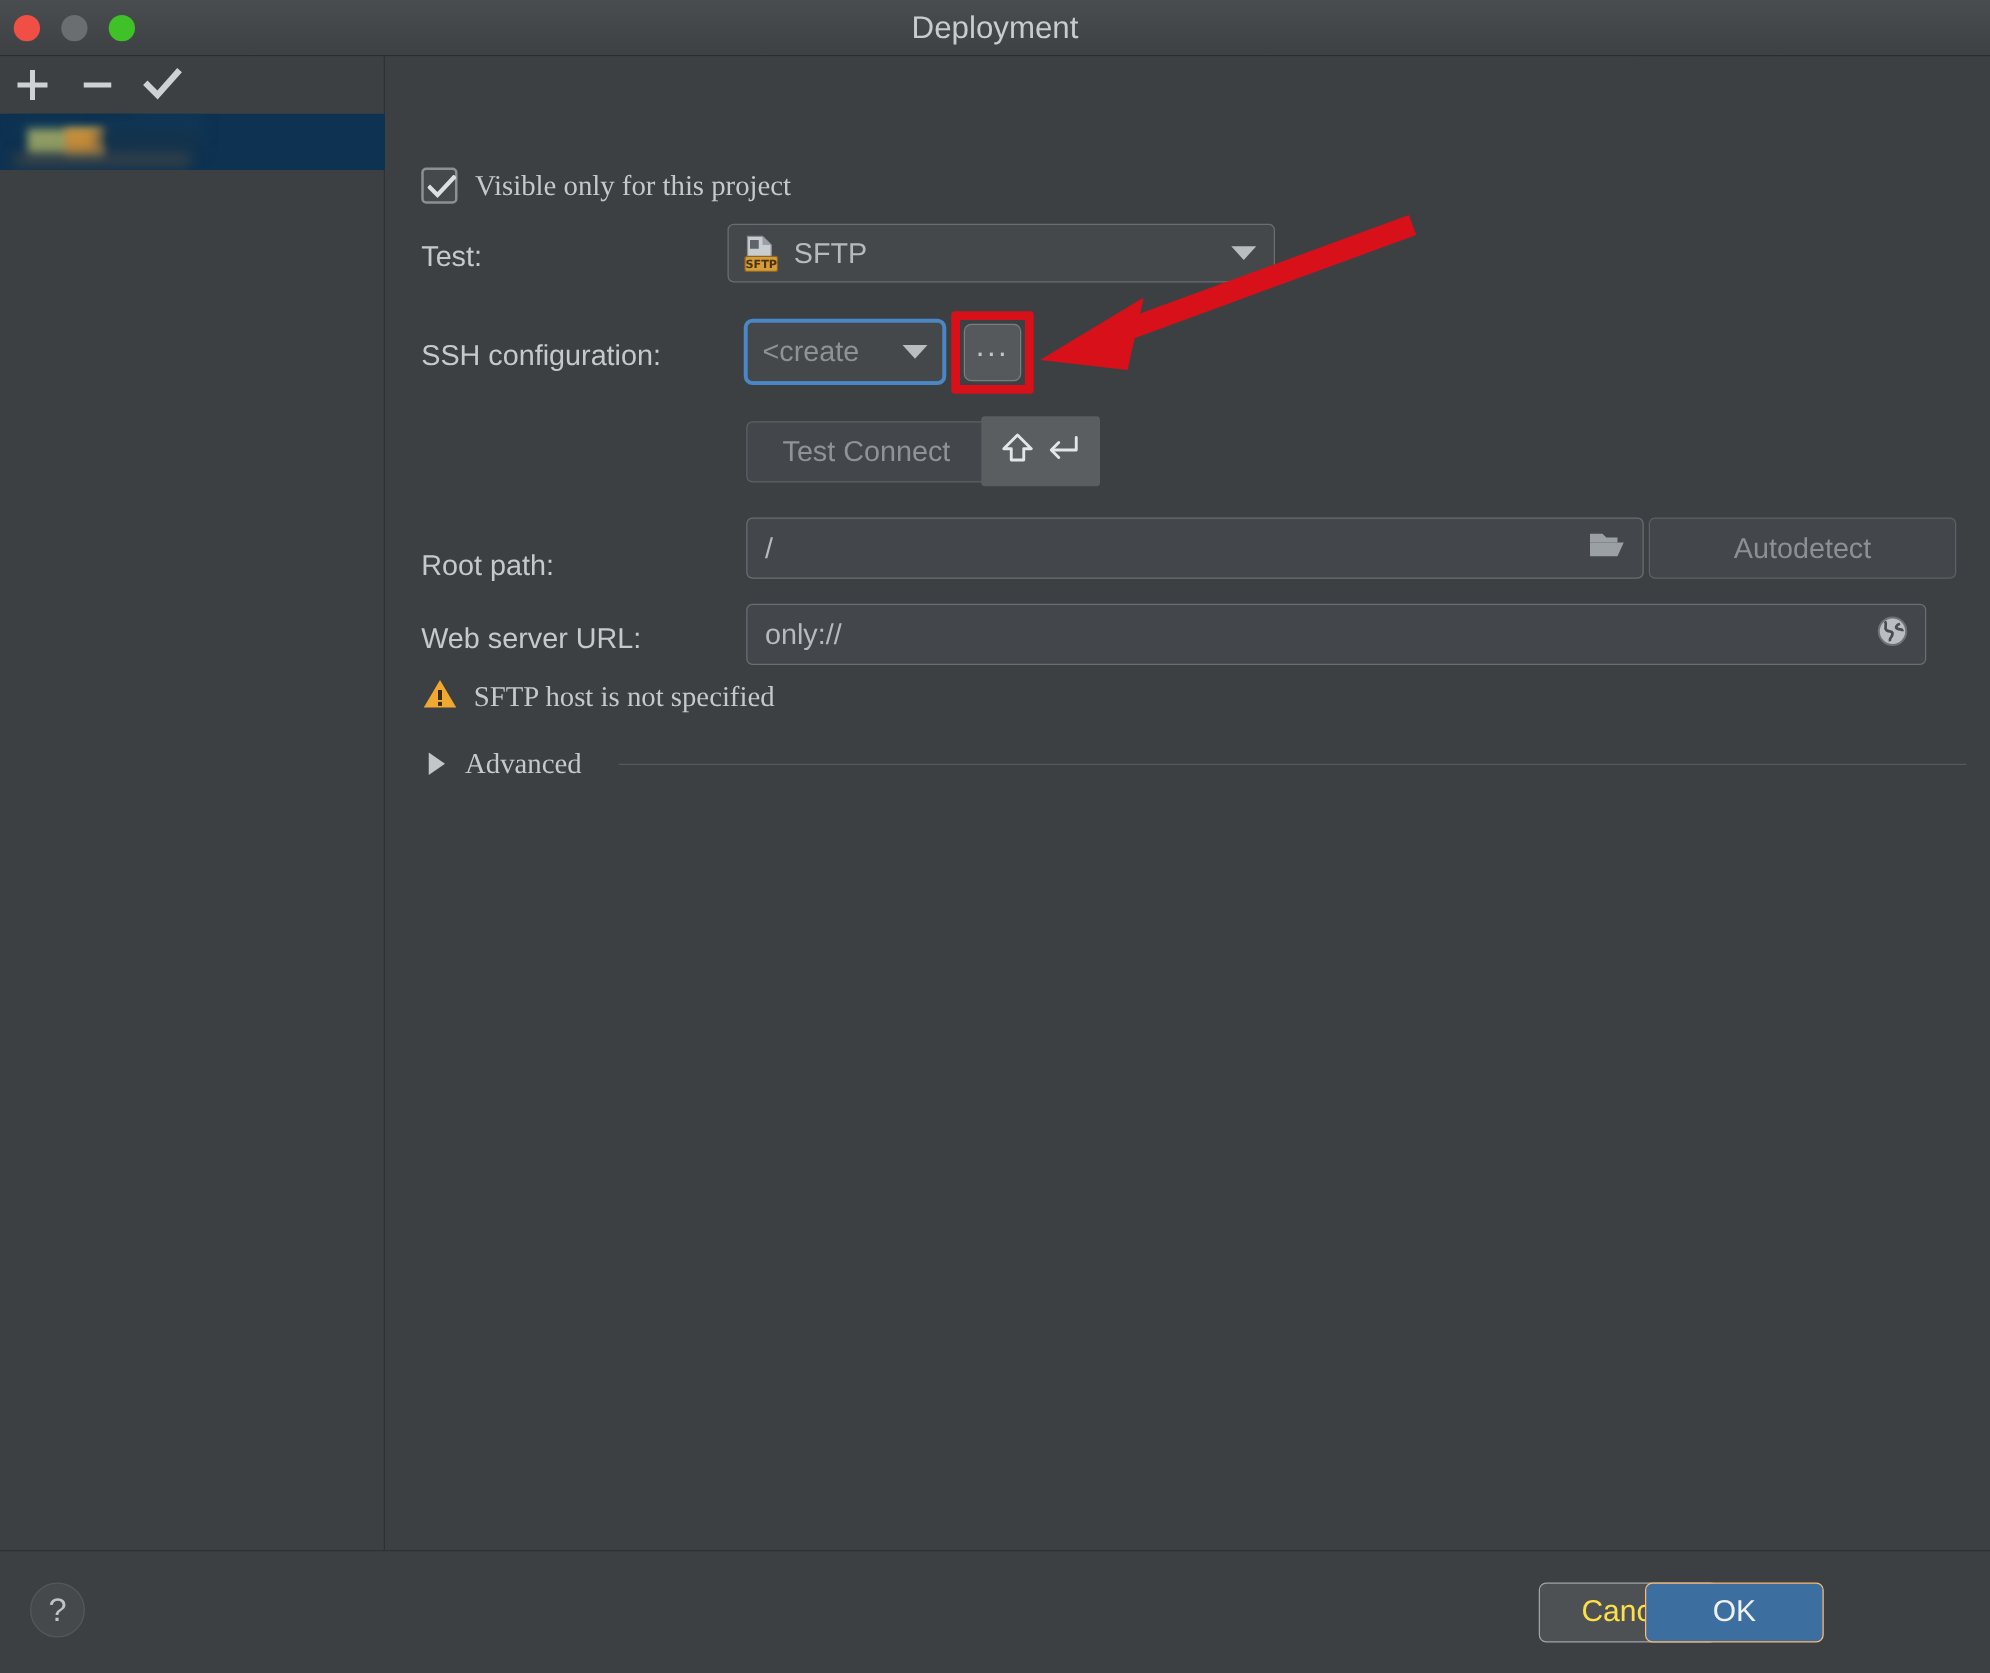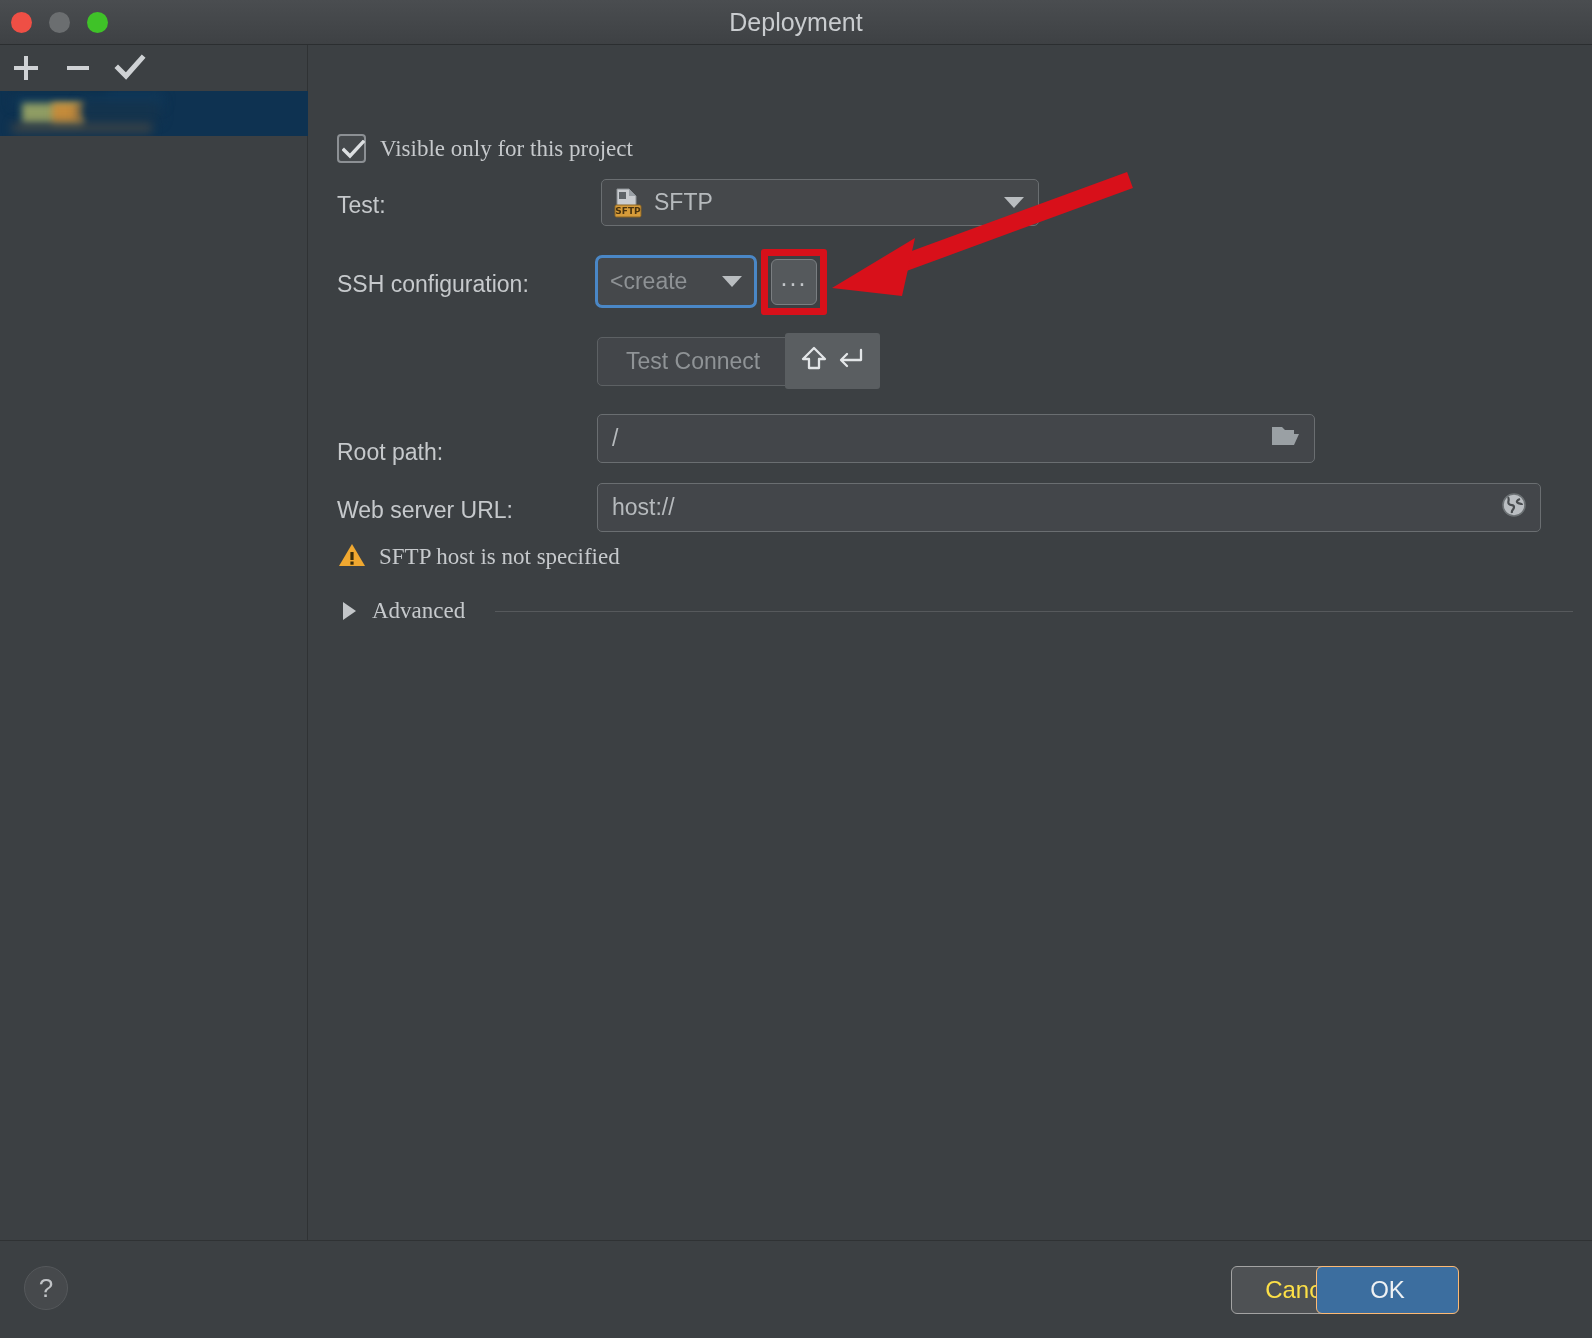--- a/index.html
+++ b/index.html
@@ -122,21 +122,21 @@
   .field.disabled { color: #8e9295; }
   .caret {
     width: 0; height: 0;
     border-left: 10px solid transparent; border-right: 10px solid transparent;
     border-top: 11px solid #b9bdc0;
   }
 
   
   .type-label { position: absolute; left: 28px; top: 91px; }
   .type-combo {
-    position: absolute; left: 292px; top: 78px; width: 438px; height: 47px;
+    position: absolute; left: 273px; top: 78px; width: 438px; height: 47px;
     padding: 0 14px 0 12px; justify-content: space-between;
   }
   .type-left { display: flex; align-items: center; gap: 12px; }
 
   
   .sftp-ico { position: relative; width: 28px; height: 30px; }
 
   
   .ssh-label { position: absolute; left: 28px; top: 170px; }
   .ssh-combo {
@@ -334,24 +334,27 @@
       <div class="lbl root-label">Root path:</div>
       <div class="field root-field">
         <span>/</span>
         <span>
           <svg width="32" height="26" viewBox="0 0 32 26" aria-hidden="true">
             <path d="M2 4 h10 l3 3 h9 v4 H2 Z" fill="#9aa0a4"></path>
             <path d="M2 11 h27 l-5 11 H2 Z" fill="#9aa0a4"></path>
           </svg>
         </span>
       </div>
+      <div class="field autodetect">
+        <span>Autodetect</span>
+      </div>
 
       <div class="lbl web-label">Web server URL:</div>
       <div class="field web-field">
-        <span>host://</span>
+        <span>only://</span>
         <span>
           <svg width="28" height="28" viewBox="0 0 28 28" aria-hidden="true">
             <circle cx="14" cy="14" r="11" fill="#babec2"></circle>
             <path d="M8 6 c2 3 -1 5 1 7 c2 2 5 0 5 3 c0 3 -3 3 -2 6
                      M20 8 c-3 1 -4 3 -2 4 c2 1 4 0 4 2" fill="none" stroke="#494d50" stroke-width="2.2"></path>
             <circle cx="14" cy="14" r="11" fill="none" stroke="#6d7275" stroke-width="1.6"></circle>
           </svg>
         </span>
       </div>
 

